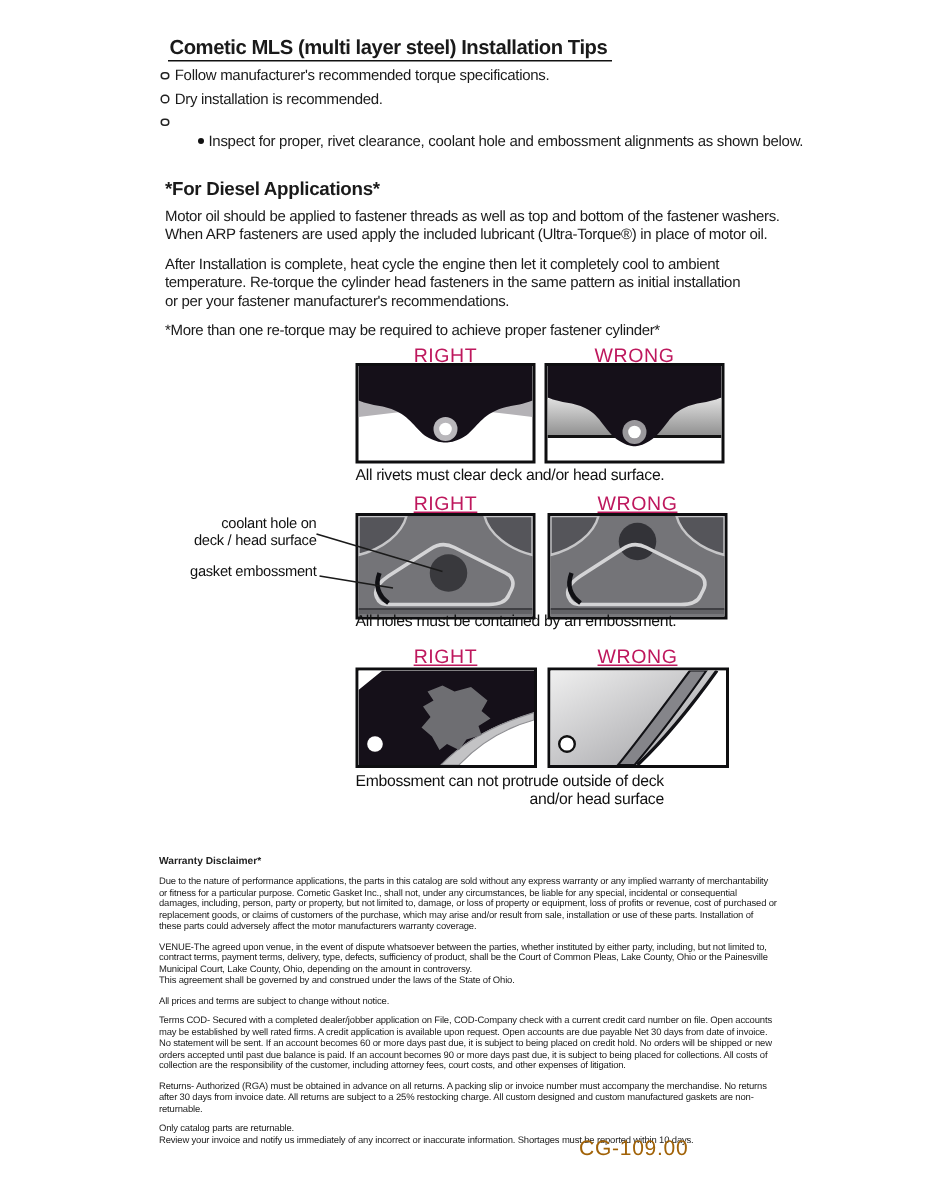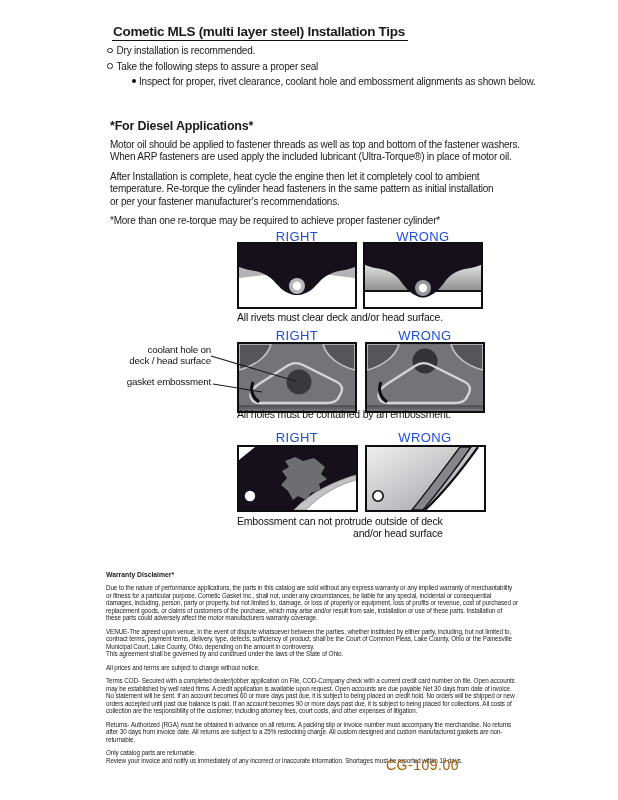--- a/index.html
+++ b/index.html
@@ -16,46 +16,49 @@
   .tips{position:absolute;left:107px;top:45px;width:480px;}
   .tip-row{display:flex;align-items:flex-start;margin-bottom:4.6px;font-size:10px;letter-spacing:-0.2px;line-height:11px;white-space:nowrap;}
   .tip-row.sub{margin-left:25px;}
   .bullet-o{flex:0 0 auto;width:3.5px;height:3.5px;border:1px solid #222;border-radius:50%;margin:2.5px 4px 0 0;}
   .bullet-f{flex:0 0 auto;width:4px;height:4px;background:#111;border-radius:50%;margin:3px 3px 0 0;}
   
   .diesel{position:absolute;left:110px;top:119px;width:450px;}
   .diesel h2{margin:0 0 6px 0;font-size:12.5px;letter-spacing:-0.2px;}
   .diesel p{margin:0 0 7px 0;font-size:10px;line-height:12.4px;letter-spacing:-0.22px;white-space:pre-line;}
   
-  .dg-label{position:absolute;width:120px;text-align:center;font-size:13px;letter-spacing:0.4px;color:#1d4ed8;}
+  .dg-label{position:absolute;width:120px;text-align:center;font-size:13px;letter-spacing:0.4px;color:#be185d;text-decoration:underline;}
   .dg-caption{position:absolute;font-size:10.5px;letter-spacing:-0.2px;line-height:12px;color:#111;white-space:pre-line;text-align:right;}
   .dg-box{position:absolute;border:2px solid #0e0e10;background:#fff;line-height:0;}
   .side-label{position:absolute;left:110px;width:101px;text-align:right;font-size:9.8px;line-height:10.6px;letter-spacing:-0.2px;white-space:pre-line;color:#111;}
   .leader-overlay{position:absolute;left:110px;top:344px;width:200px;height:55px;pointer-events:none;}
   
   .legal{position:absolute;left:106px;top:571px;width:412px;color:#222;}
   .legal h3{margin:0 0 6px 0;font-size:6.8px;letter-spacing:0;}
   .legal p{margin:0 0 6px 0;font-size:6.3px;line-height:7.5px;letter-spacing:-0.1px;white-space:pre-line;}
   .page-number{position:absolute;left:386px;top:757px;font-size:14px;letter-spacing:0.5px;color:#a16207;}
 </style>
 </head>
 <body>
 
 <div class="page">
 
   <div class="doc-title">Cometic MLS (multi layer steel) Installation Tips</div>
 
   <div class="tips">
     <div class="tip-row">
       <span class="bullet-o"></span>
+      <span>Follow manufacturer's recommended torque specifications.</span>
+    </div>
+    <div class="tip-row">
+      <span class="bullet-o"></span>
       <span>Dry installation is recommended.</span>
     </div>
     <div class="tip-row">
       <span class="bullet-o"></span>
-      <span>Take the following steps to assure a proper seal</span>
     </div>
     <div class="tip-row sub">
       <span class="bullet-f"></span>
       <span>Inspect for proper, rivet clearance, coolant hole and embossment alignments as shown below.</span>
     </div>
   </div>
 
   <div class="diesel">
     <h2>*For Diesel Applications*</h2>
     <p>Motor oil should be applied to fastener threads as well as top and bottom of the fastener washers.

